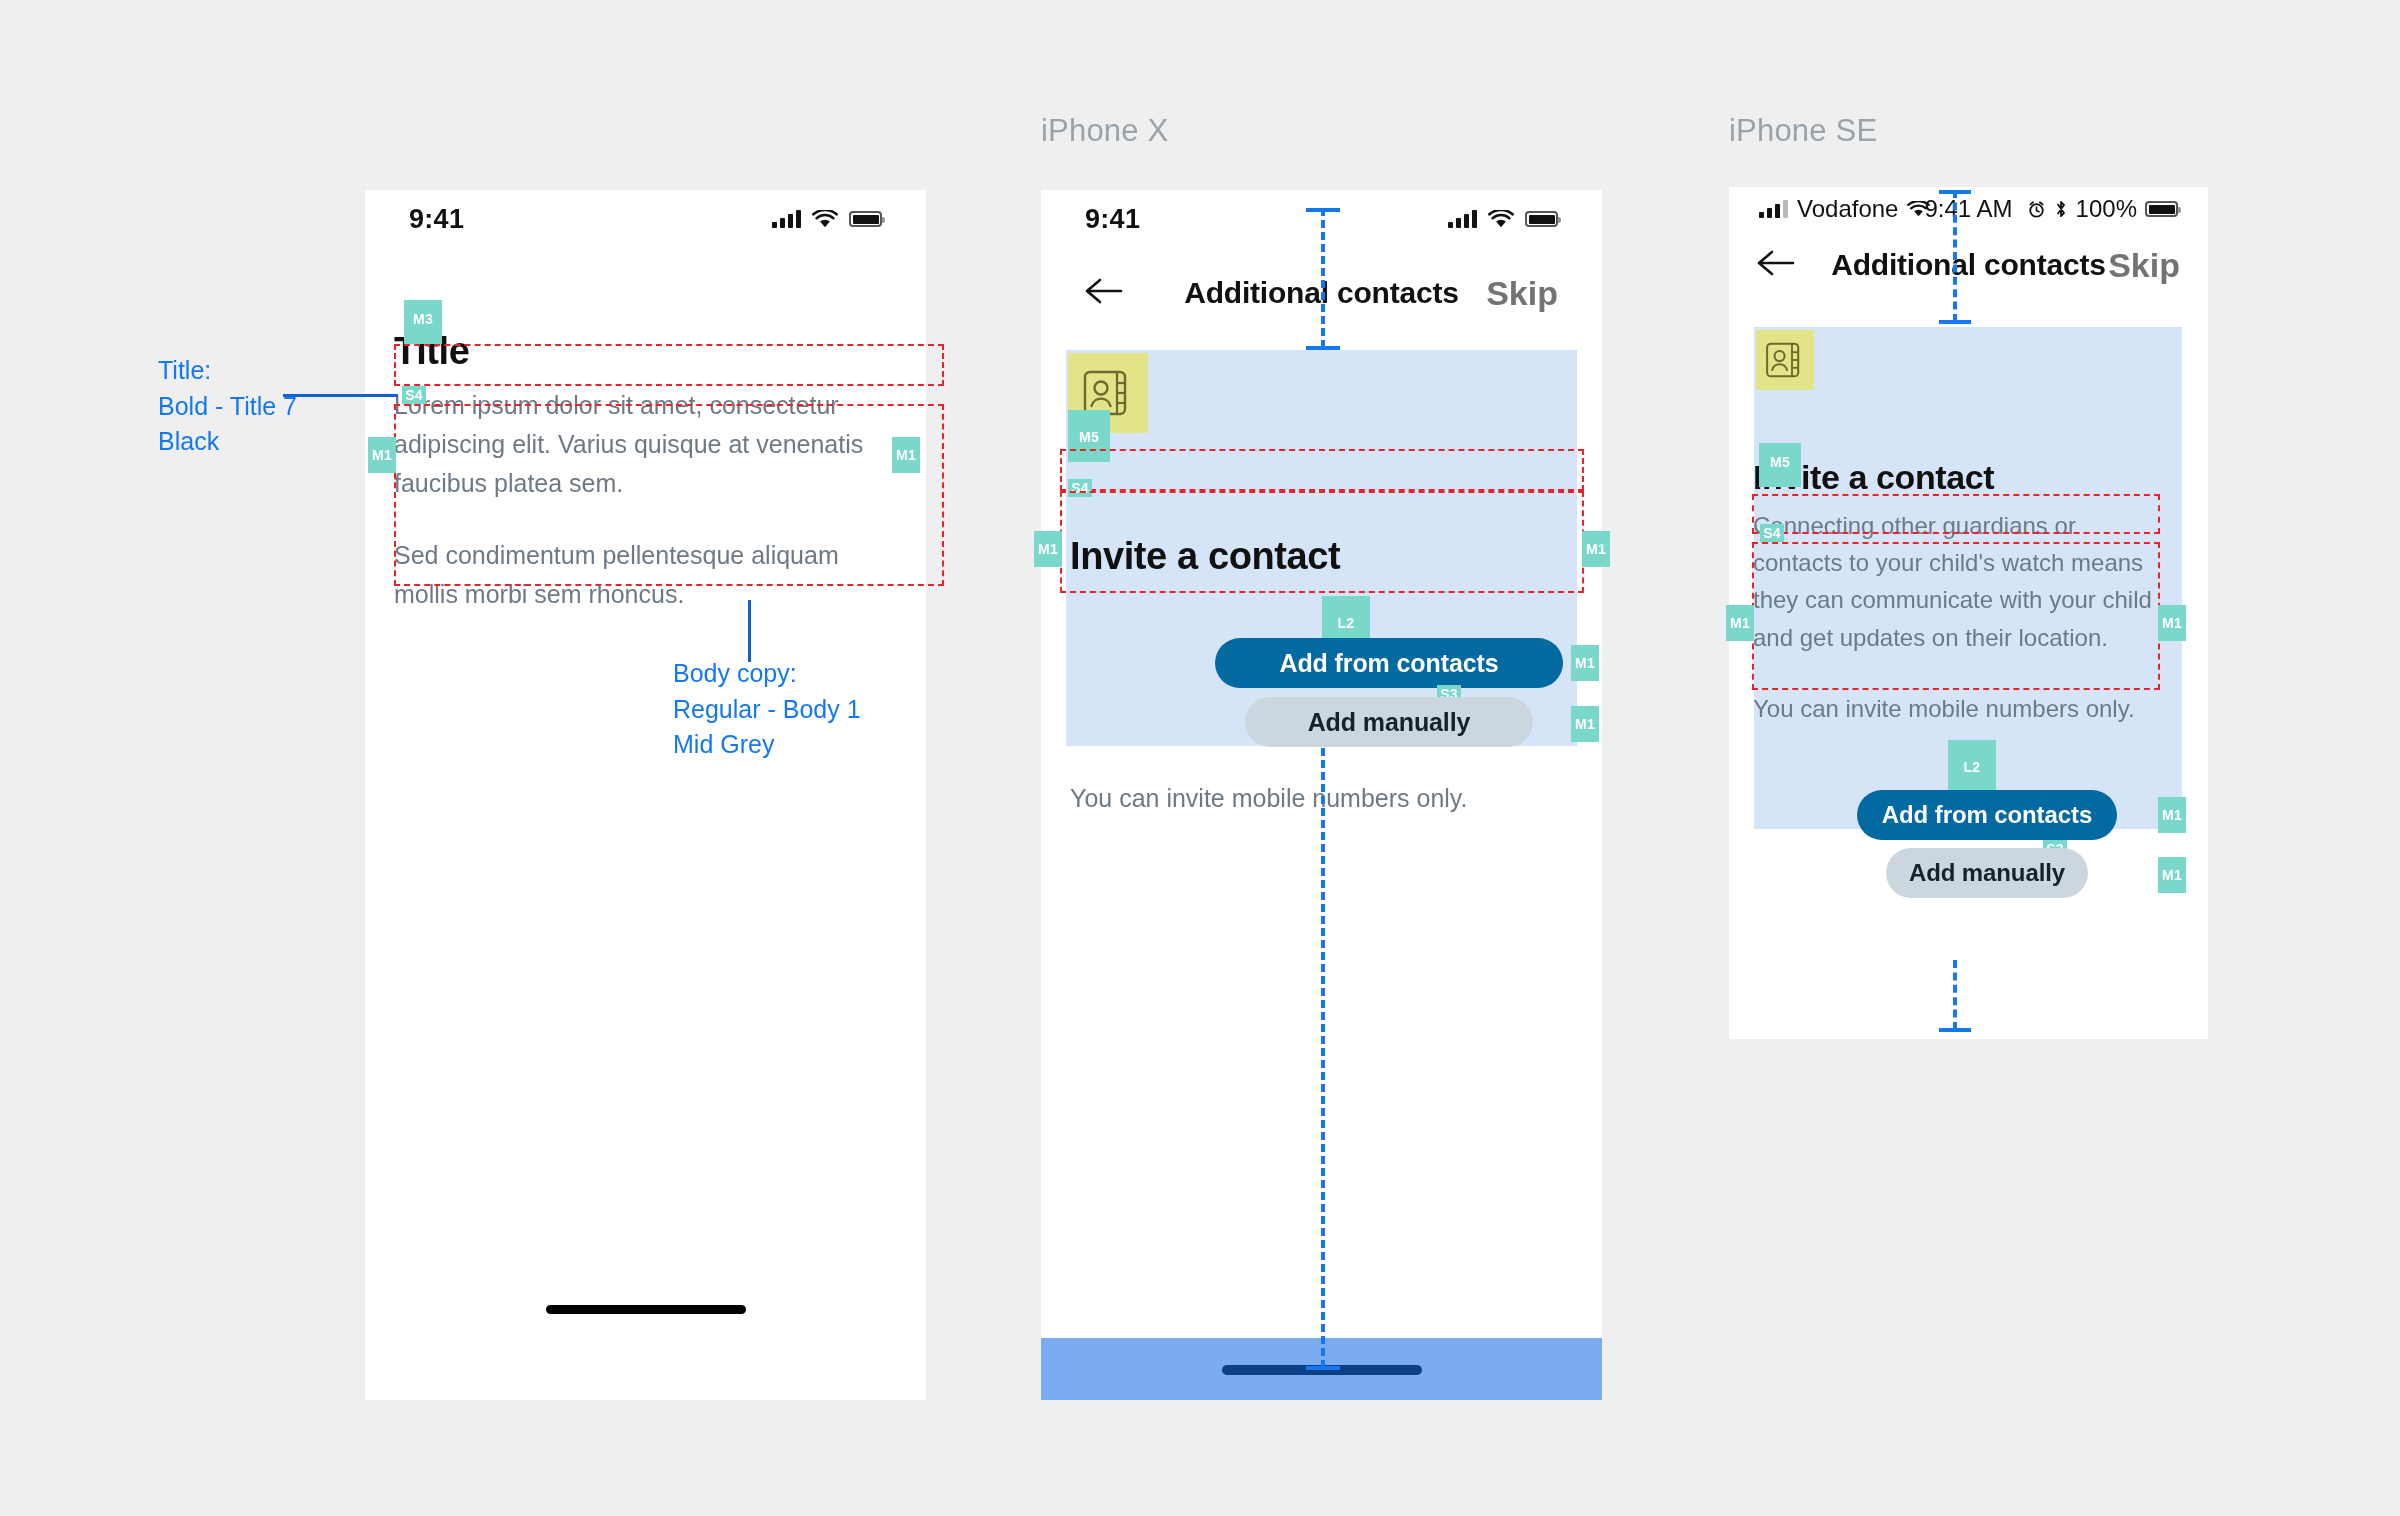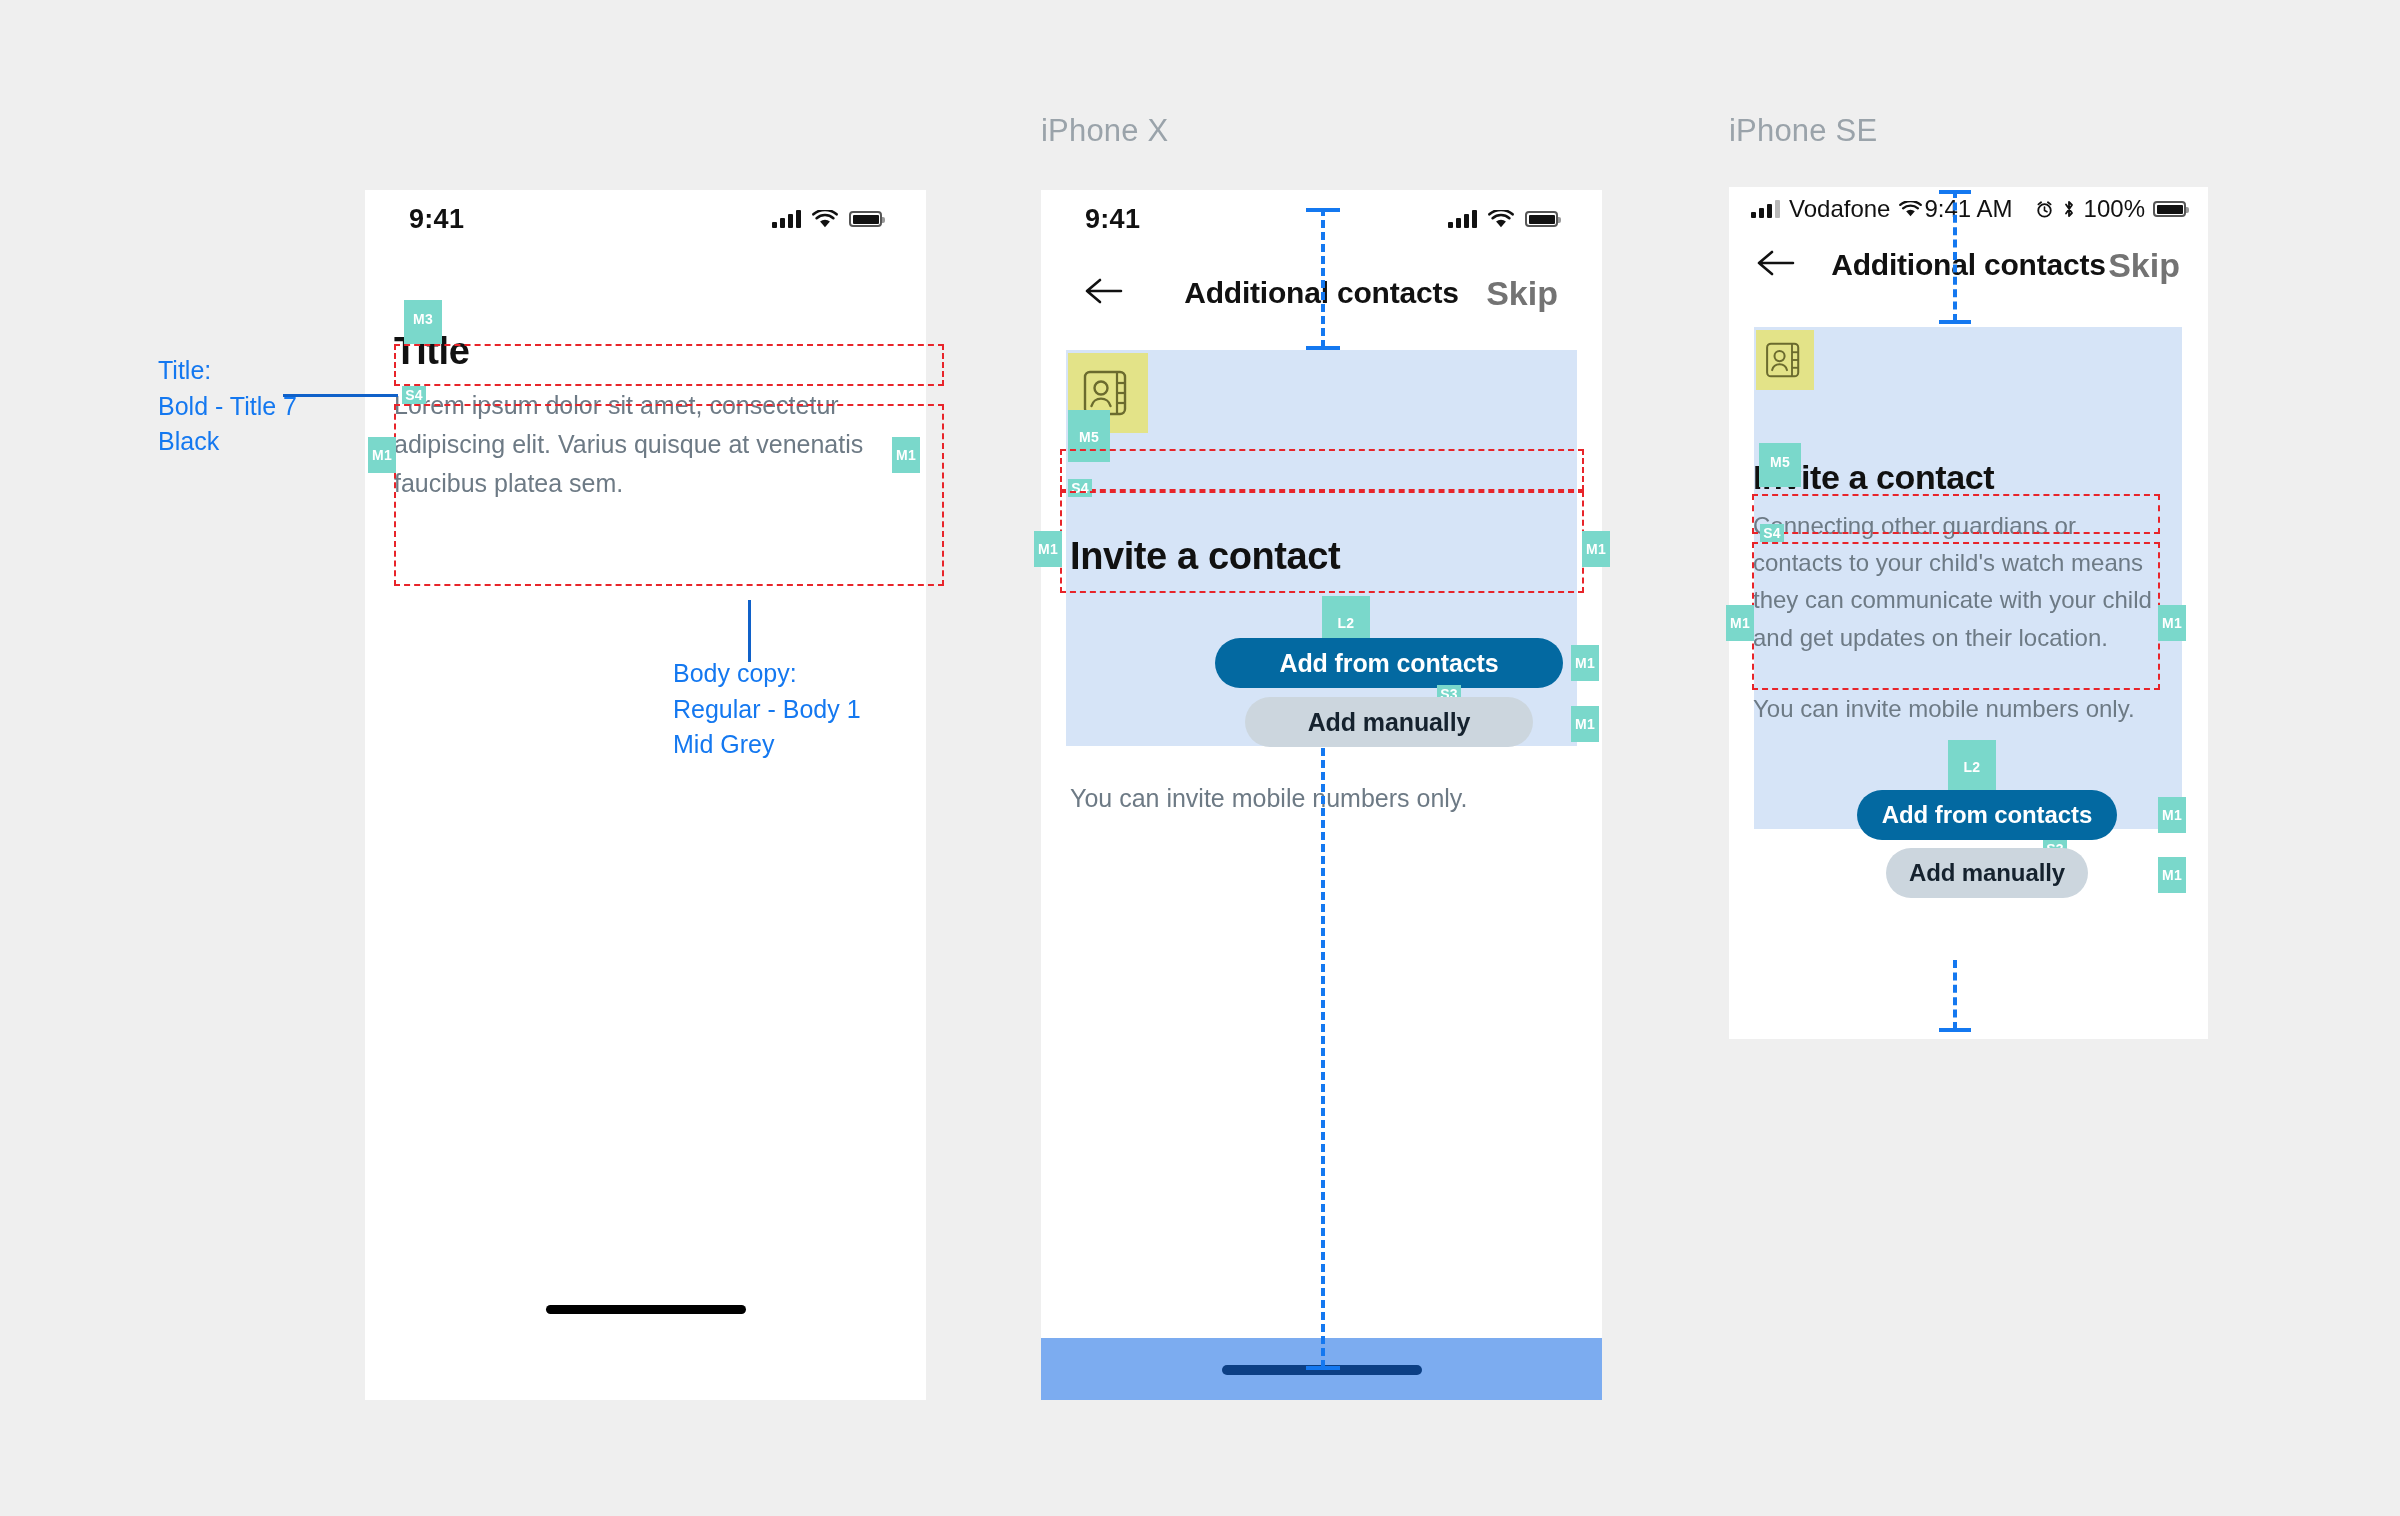--- a/index.html
+++ b/index.html
@@ -20,21 +20,21 @@
   
   .phone{background:#ffffff;position:absolute;overflow:hidden;}
 
   
   .statusbar{
     position:absolute;left:0;top:0;width:100%;height:58px;
     display:flex;align-items:center;
   }
   .sb-time{font-size:27px;font-weight:700;color:#111;letter-spacing:.3px;}
   .sb-right{margin-left:auto;display:flex;align-items:center;gap:11px;}
-  .sb-se{display:flex;align-items:center;width:100%;padding:0 22px;box-sizing:border-box;}
+  .sb-se{display:flex;align-items:center;width:100%;padding:0 30px;box-sizing:border-box;}
   .sb-se-left{display:flex;align-items:center;gap:9px;}
   .sb-se-center{position:absolute;left:0;right:0;text-align:center;pointer-events:none;}
   .sb-se-right{margin-left:auto;display:flex;align-items:center;gap:8px;}
   .sb-carrier{font-size:24px;color:#111;font-weight:400;}
   .sb-pct{font-size:24px;color:#111;font-weight:400;}
 
   
   .sig{display:flex;align-items:flex-end;gap:3px;height:18px;}
   .sig i{display:block;width:5px;background:#111;border-radius:1px;}
   .sig i:nth-child(1){height:6px;}
@@ -127,20 +127,21 @@
           <i></i>
         </span>
     </span>
   </div>
 
 
   <div class="abs scr-title" style="left:29px;top:142px;">Title</div>
 
   <div class="abs body-copy" style="left:29px;top:196px;width:500px;">
     <p>Lorem ipsum dolor sit amet, consectetur adipiscing elit. Varius quisque at venenatis faucibus platea sem.</p>
+    <p>Sed condimentum pellentesque aliquam mollis morbi sem rhoncus.</p>
   </div>
 
   <div class="home-ind" style="left:181px;top:1115px;width:200px;height:9px;background:#000;"></div>
 </div>
 
 <div class="marker" style="left:404px;top:300px;width:38px;height:44px;">M3</div>
 <div class="redbox" style="left:394px;top:344px;width:550px;height:42px;"></div>
 <div class="marker mid" style="left:402px;top:386px;width:24px;height:18px;">S4</div>
 <div class="redbox" style="left:394px;top:404px;width:550px;height:182px;"></div>
 <div class="marker mid" style="left:368px;top:437px;width:28px;height:36px;">M1</div>

